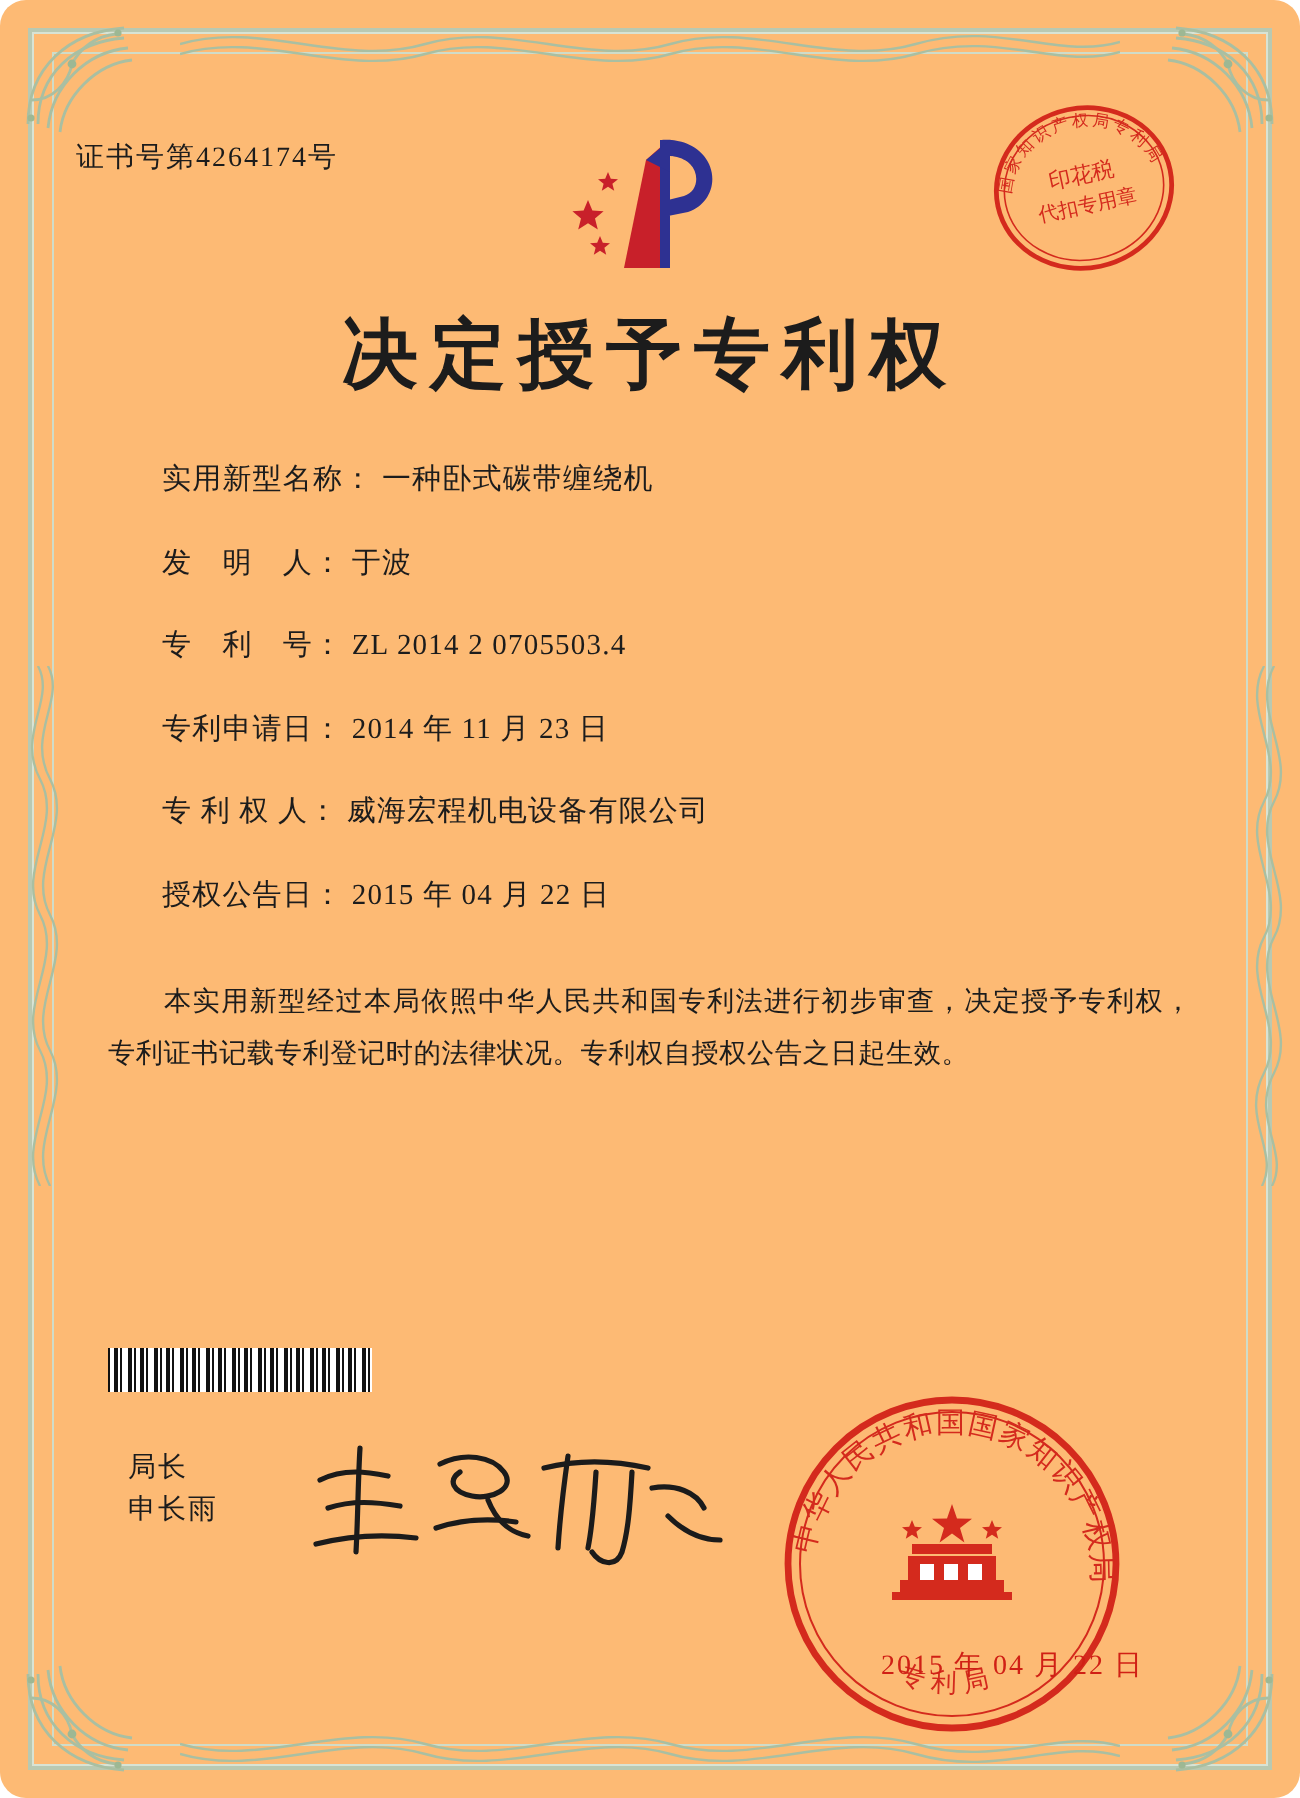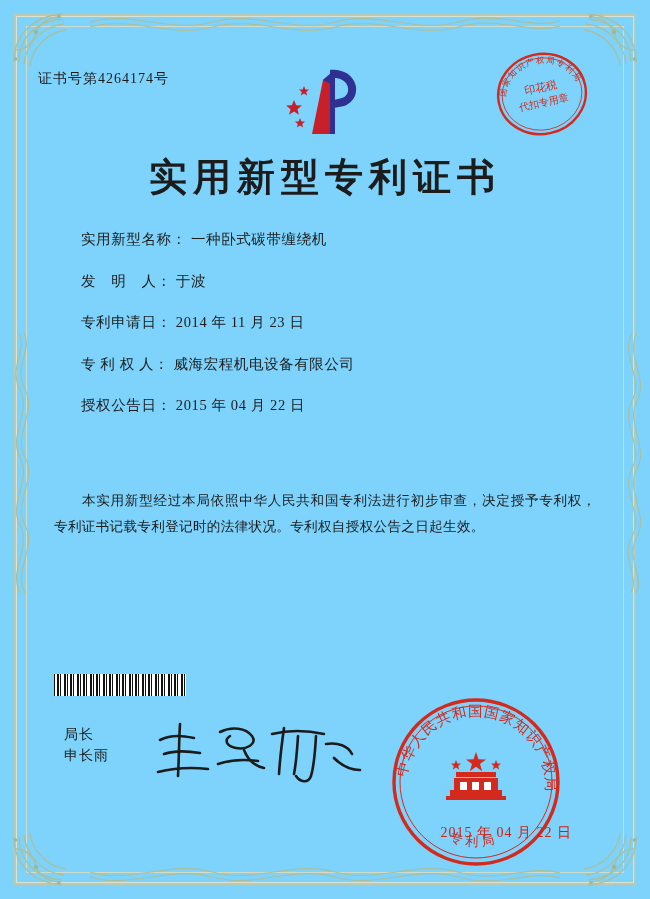--- a/index.html
+++ b/index.html
@@ -13,21 +13,22 @@
     position: relative;
     font-family: "Liberation Serif", "DejaVu Serif", serif;
     color: #1c1c1c;
     overflow: hidden;
   }
 
   
   .page {
     position: absolute;
     inset: 0;
-    background: #7dd3fc;
+    background: #fdba74;
+    border-radius: 13px;
   }
   .border-frame {
     position: absolute;
     left: 14px;
     top: 14px;
     right: 14px;
     bottom: 14px;
     border: 2px solid #b9c9b2;
     box-shadow: inset 0 0 0 1px #d8e3d4;
   }
@@ -354,30 +355,34 @@
           <path id="arcTop" d="M 11,50 A 37,33 0 0 1 85,50" fill="none"></path>
           <text font-size="8.2" fill="#d42a1d" font-family="'Liberation Serif', serif" letter-spacing="1.6">
             <textPath href="#arcTop" startOffset="6%">国家知识产权局专利局</textPath>
           </text>
           <text x="48" y="45" text-anchor="middle" font-size="11" fill="#d42a1d" font-family="'Liberation Serif', serif">印花税</text>
           <text x="48" y="60" text-anchor="middle" font-size="10" fill="#d42a1d" font-family="'Liberation Serif', serif">代扣专用章</text>
         </g>
       </svg>
     </div>
 
-    <div class="doc-title">实用新型专利证书</div>
+    <div class="doc-title">决定授予专利权</div>
 
     <div class="fields">
       <div class="field-row">
         <span class="field-label">实用新型名称：</span>
         <span class="field-value">一种卧式碳带缠绕机</span>
       </div>
       <div class="field-row">
         <span class="field-label">发　明　人：</span>
         <span class="field-value">于波</span>
+      </div>
+      <div class="field-row">
+        <span class="field-label">专　利　号：</span>
+        <span class="field-value">ZL 2014 2 0705503.4</span>
       </div>
       <div class="field-row">
         <span class="field-label">专利申请日：</span>
         <span class="field-value">2014 年 11 月 23 日</span>
       </div>
       <div class="field-row">
         <span class="field-label">专 利 权 人：</span>
         <span class="field-value">威海宏程机电设备有限公司</span>
       </div>
       <div class="field-row">

